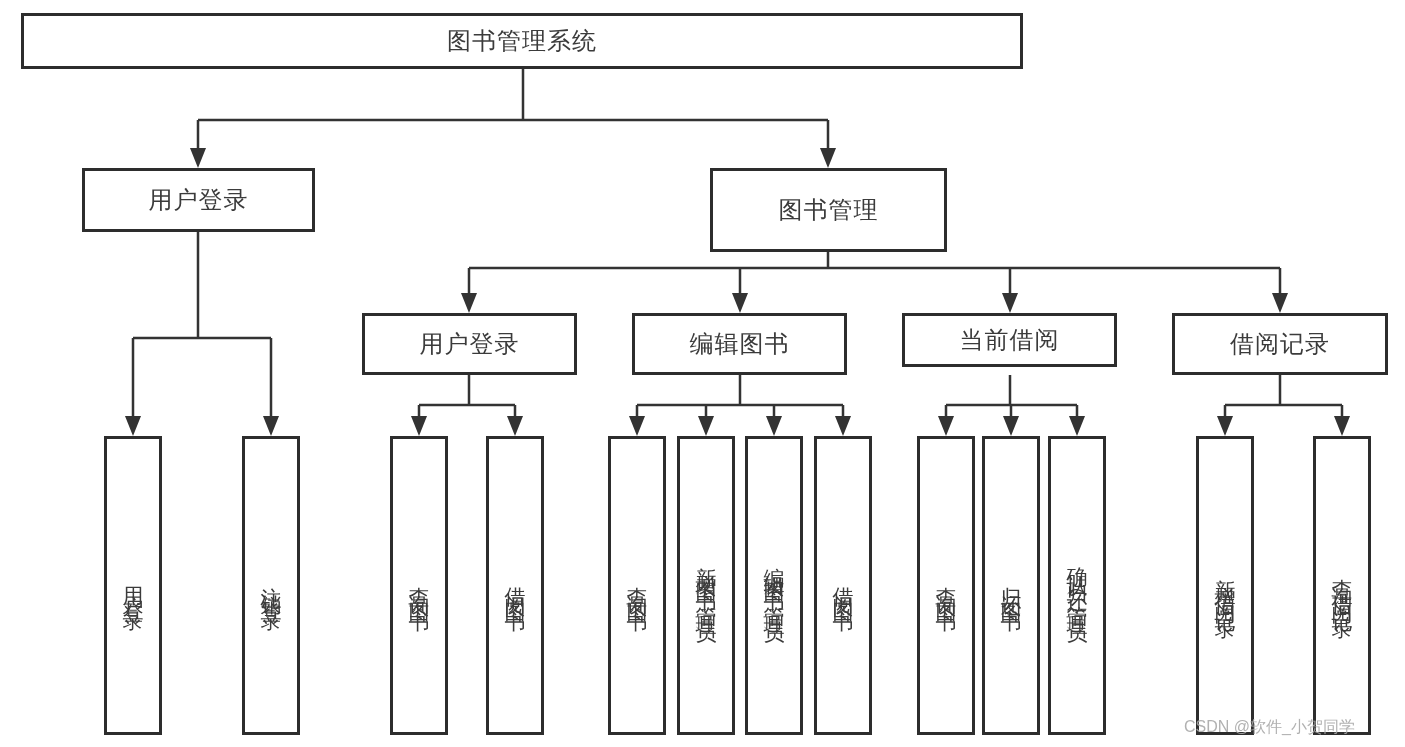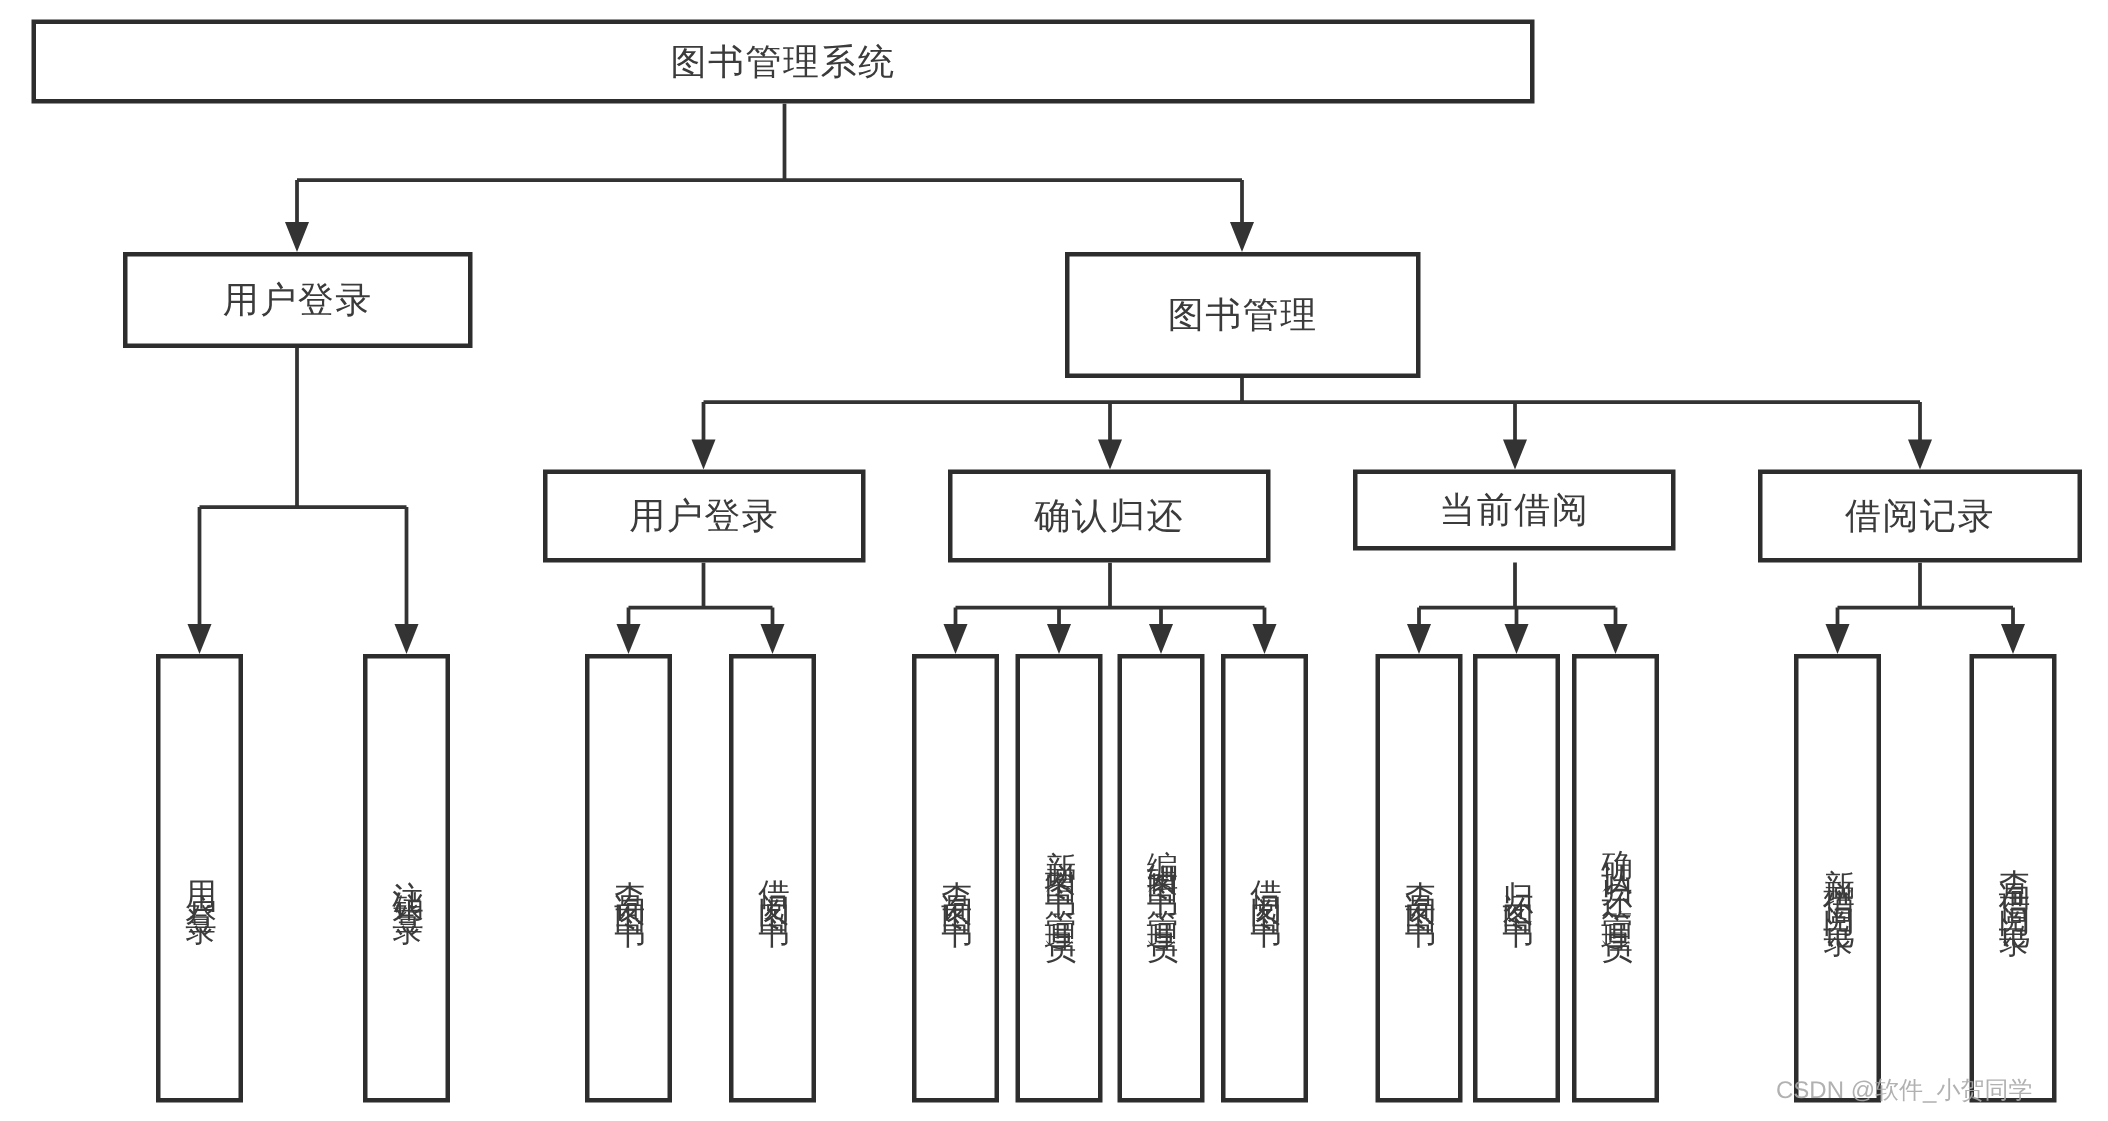--- a/index.html
+++ b/index.html
@@ -83,21 +83,21 @@
     <polygon points="1225,436 1217,416 1233,416"></polygon>
     <polygon points="1342,436 1334,416 1350,416"></polygon>
   </svg>
 
   <div class="hbox" style="left:21px;top:13px;width:1002px;height:56px">图书管理系统</div>
 
   <div class="hbox" style="left:82px;top:168px;width:233px;height:64px">用户登录</div>
   <div class="hbox" style="left:710px;top:168px;width:237px;height:84px">图书管理</div>
 
   <div class="hbox" style="left:362px;top:313px;width:215px;height:62px">用户登录</div>
-  <div class="hbox" style="left:632px;top:313px;width:215px;height:62px">确认归还</div>
+  <div class="hbox" style="left:632px;top:313px;width:215px;height:62px">编辑图书</div>
   <div class="hbox" style="left:902px;top:313px;width:215px;height:54px">当前借阅</div>
   <div class="hbox" style="left:1172px;top:313px;width:216px;height:62px">借阅记录</div>
 
   <div class="vbox" style="left:104px">用户登录</div>
   <div class="vbox" style="left:242px">注销登录</div>
 
   <div class="vbox" style="left:390px">查询图书</div>
   <div class="vbox" style="left:486px">借阅图书</div>
 
   <div class="vbox" style="left:608px">查询图书</div>

